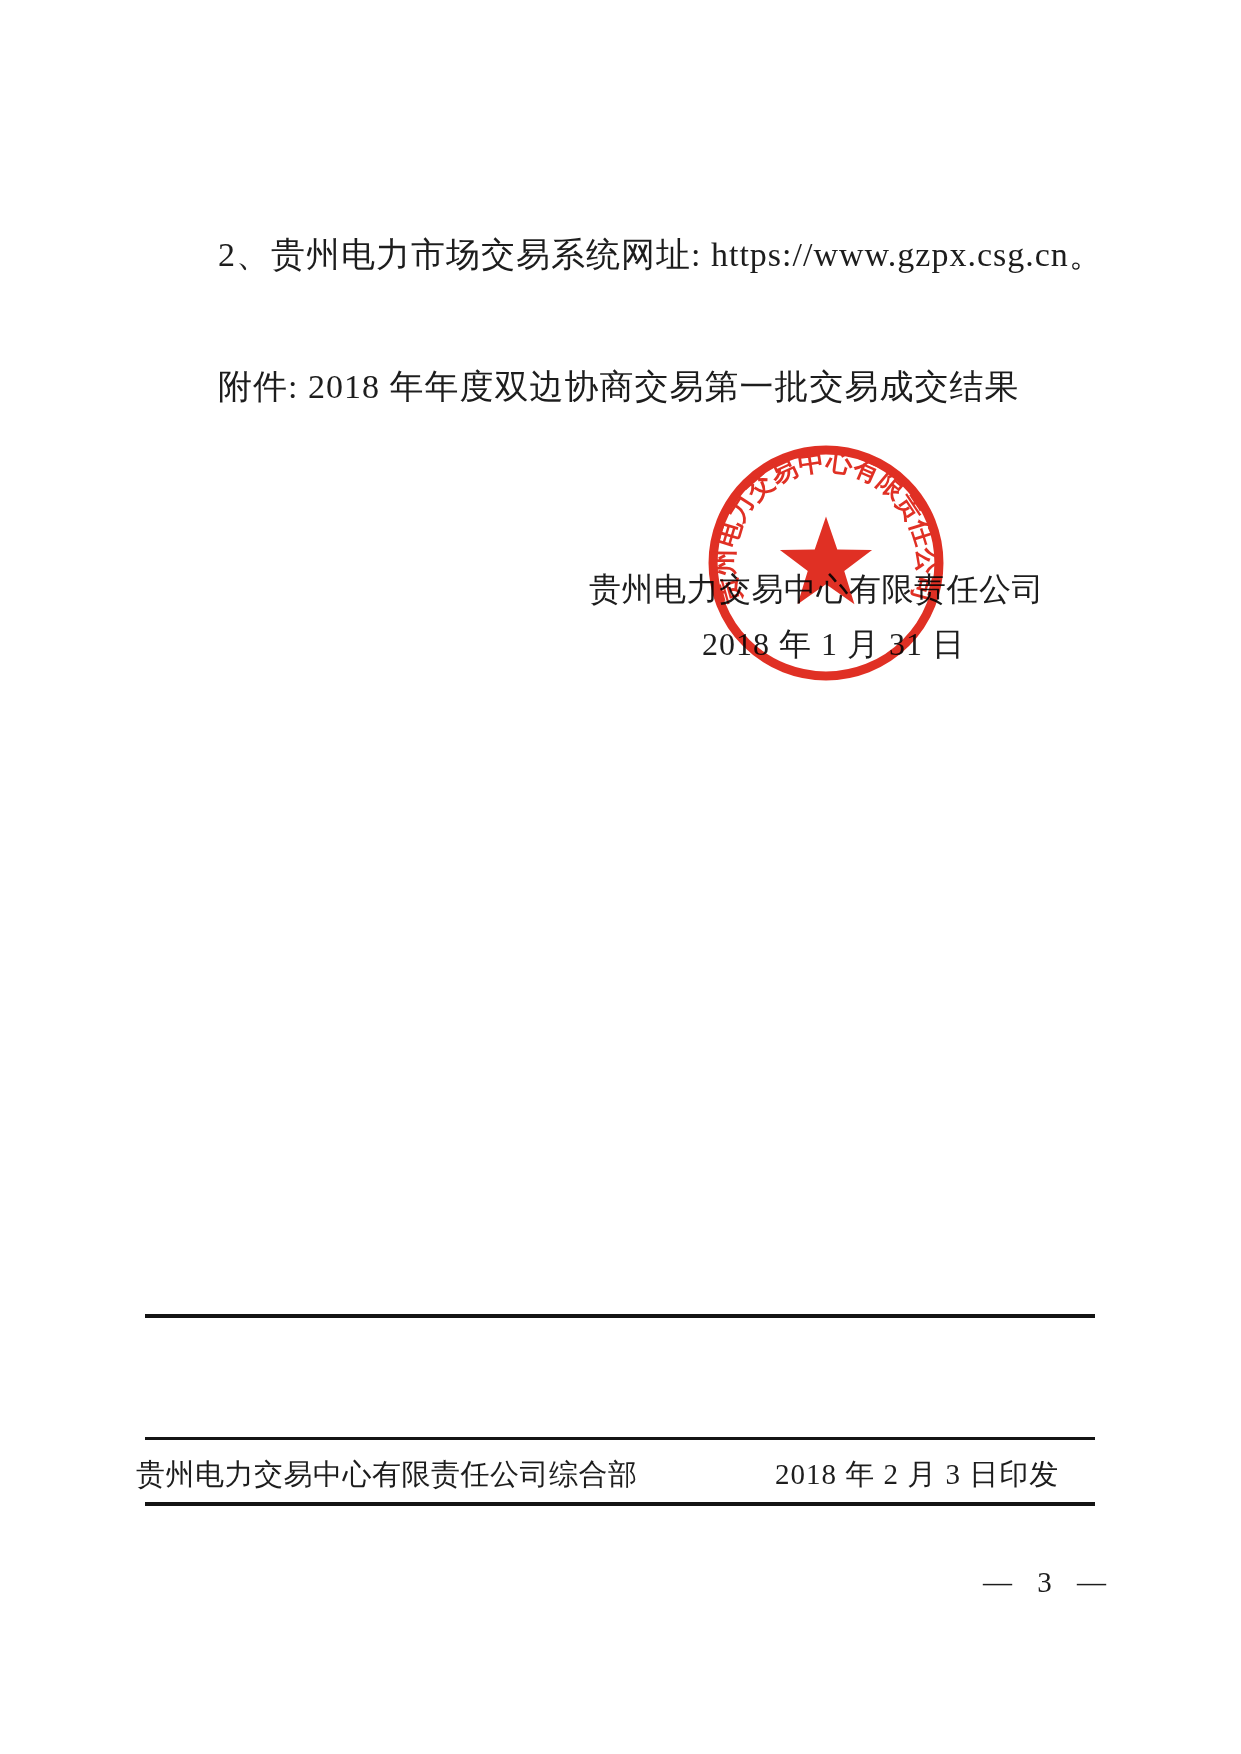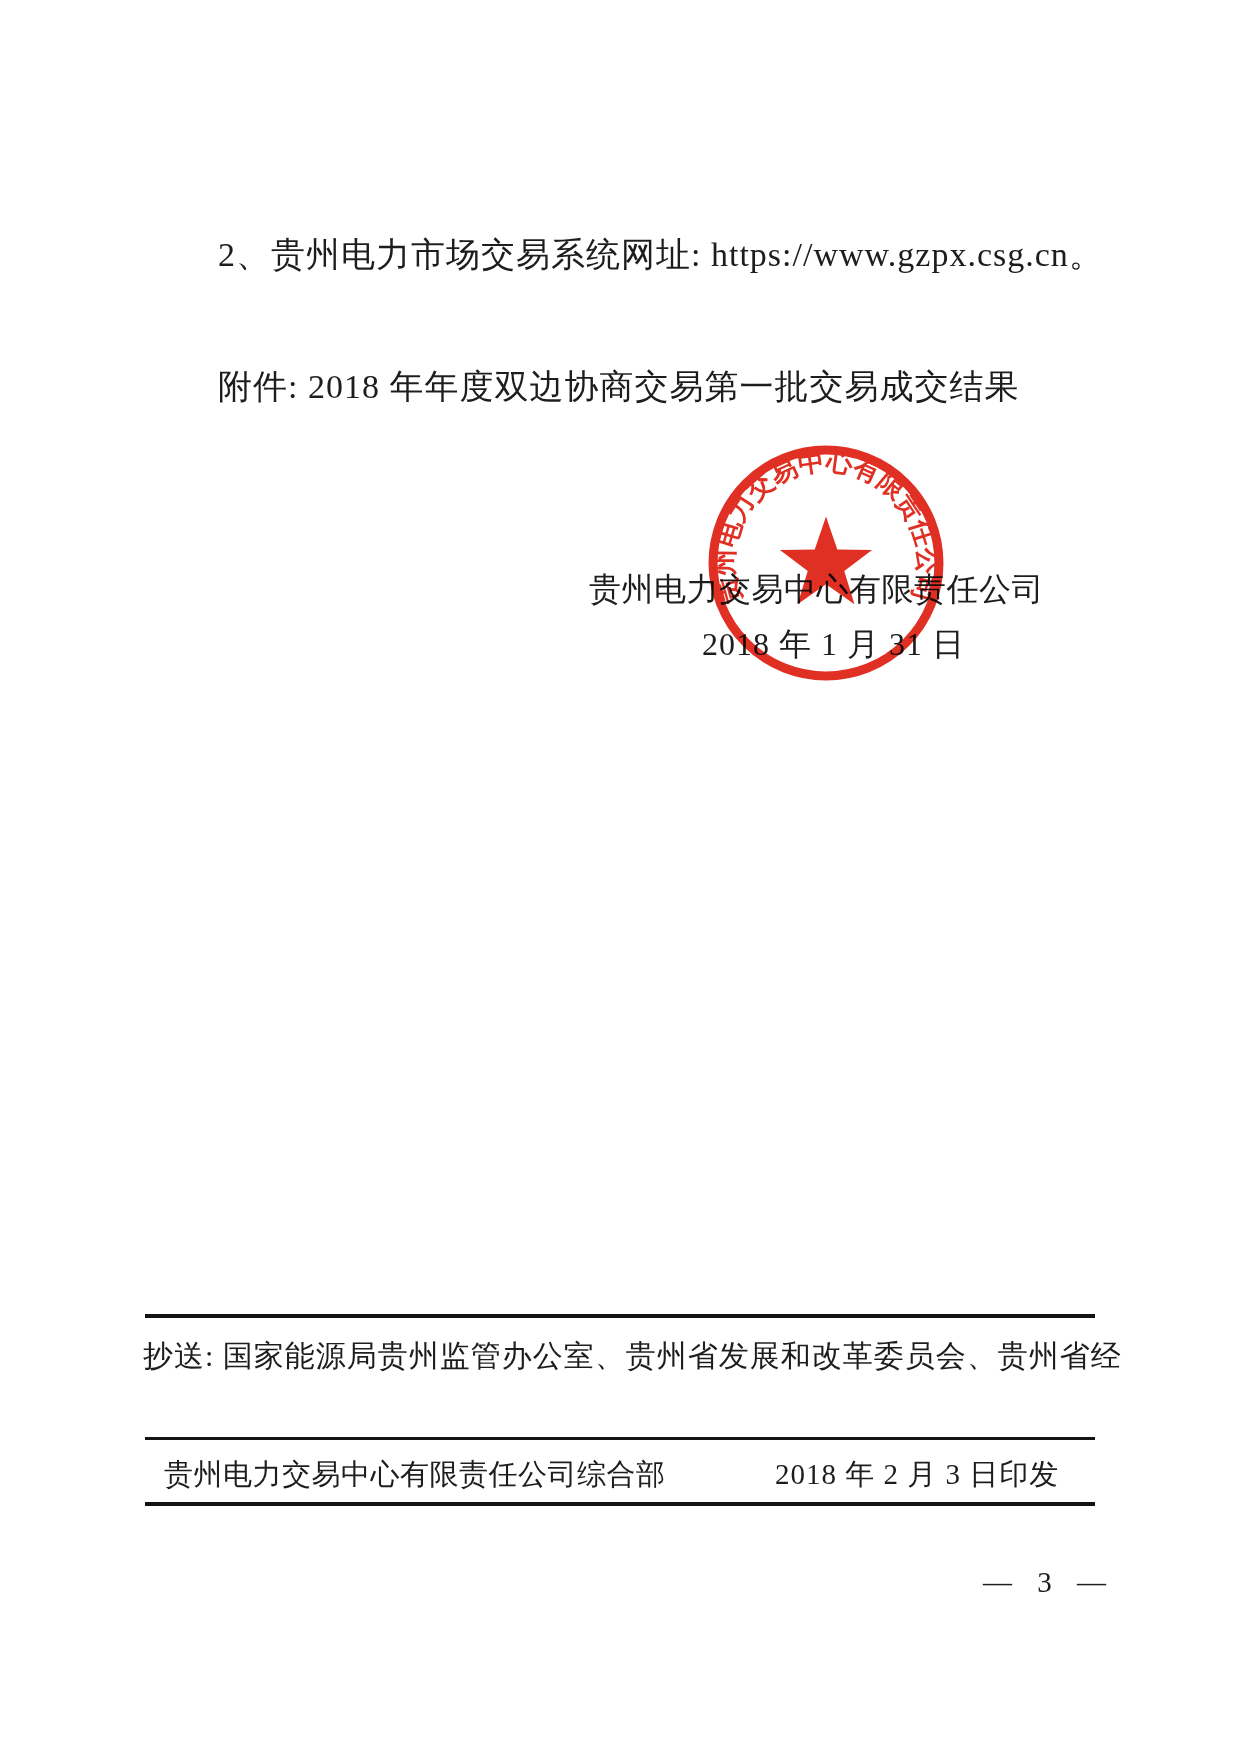--- a/index.html
+++ b/index.html
@@ -49,21 +49,21 @@
 
   .rule { position: absolute; left: 145px; width: 950px; background: #141414; }
   .rule-top    { top: 1314px; height: 4px; }
   .rule-mid    { top: 1437px; height: 3px; }
   .rule-bottom { top: 1502px; height: 4px; }
 
   .cc-line { font-size: 30px; letter-spacing: 1px; }
   .cc1 { left: 143px; top: 1336px; }
   .cc2 { left: 143px; top: 1393px; }
 
-  .publisher-name { left: 164px; top: 1455px; font-size: 29px; letter-spacing: 0.5px; }
+  .publisher-name { left: 136px; top: 1455px; font-size: 29px; letter-spacing: 0.5px; }
   .print-date     { left: 775px; top: 1455px; font-size: 29px; letter-spacing: 1px; }
 
   .page-number {
     left: 983px; top: 1566px;
     font-size: 29px; letter-spacing: 9px;
   }
 </style>
 </head>
 <body>
 
@@ -81,21 +81,20 @@
     <circle cx="120" cy="120" r="112" fill="none" stroke-width="9" stroke="#df2418"></circle>
     <path id="sealArcPath" d="M 36.6 158.9 A 92 92 0 1 1 203.4 158.9" fill="none"></path>
     <text class="seal-arc-text" fill="#df2418">
       <textPath href="#sealArcPath" startOffset="2">贵州电力交易中心有限责任公司</textPath>
     </text>
     <path d="M120,74 L131.2,106.6 L165.7,107.2 L138.1,127.9 L148.2,160.8 L120,141 L91.8,160.8 L101.9,127.9 L74.3,107.2 L108.8,106.6 Z" fill="#df2418"></path>
   </svg>
 
   <div class="rule rule-top"></div>
 
-  <p class="abs cc-line cc1">抄送: 国家能源局贵州监管办公室、贵州省发展和改革委员会、贵州省经</p>
 
 
   <div class="rule rule-mid"></div>
 
   <p class="abs publisher-name">贵州电力交易中心有限责任公司综合部</p>
 
   <p class="abs print-date">2018 年 2 月 3 日印发</p>
 
   <div class="rule rule-bottom"></div>
 

